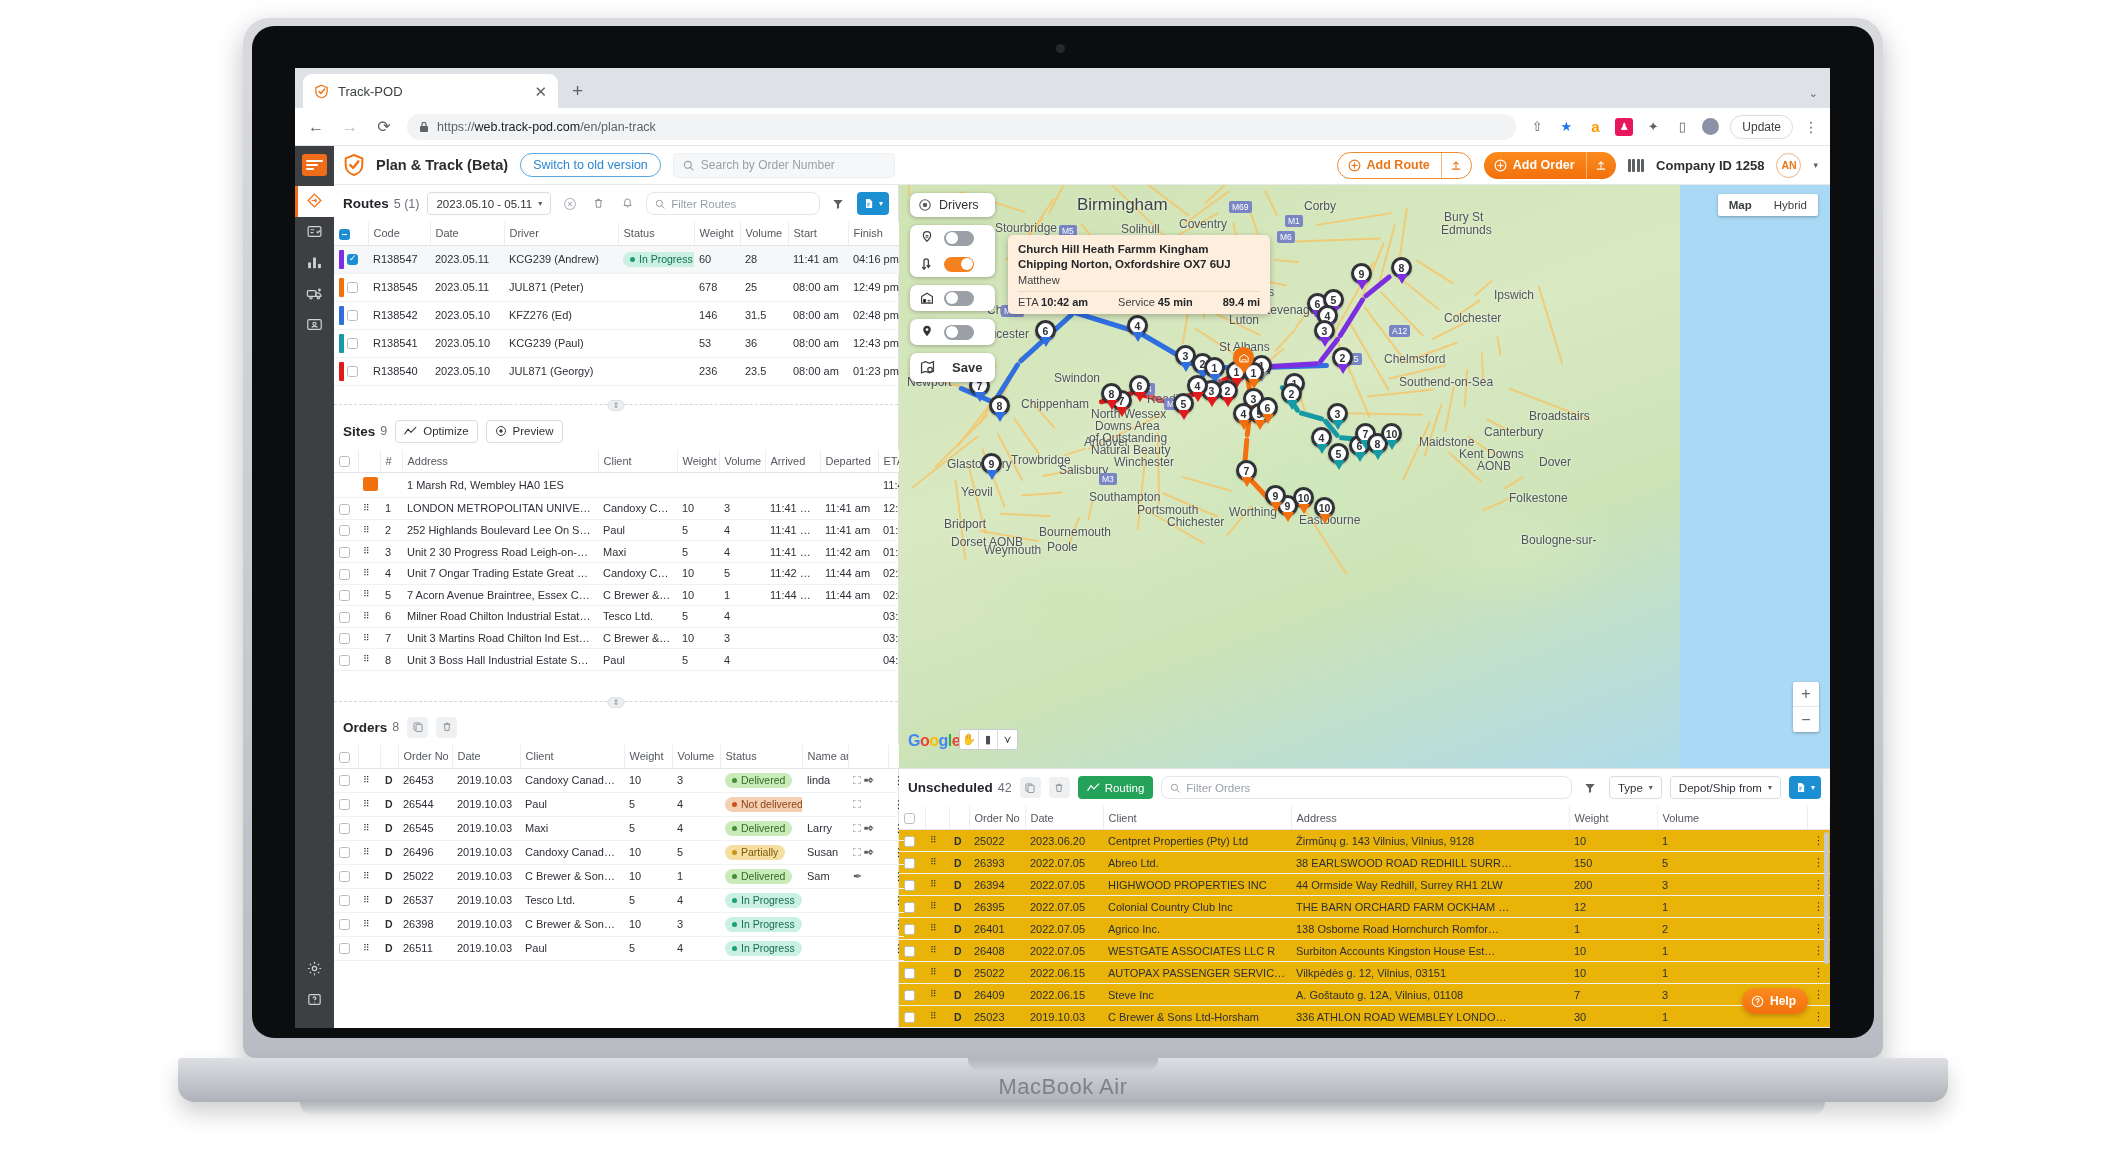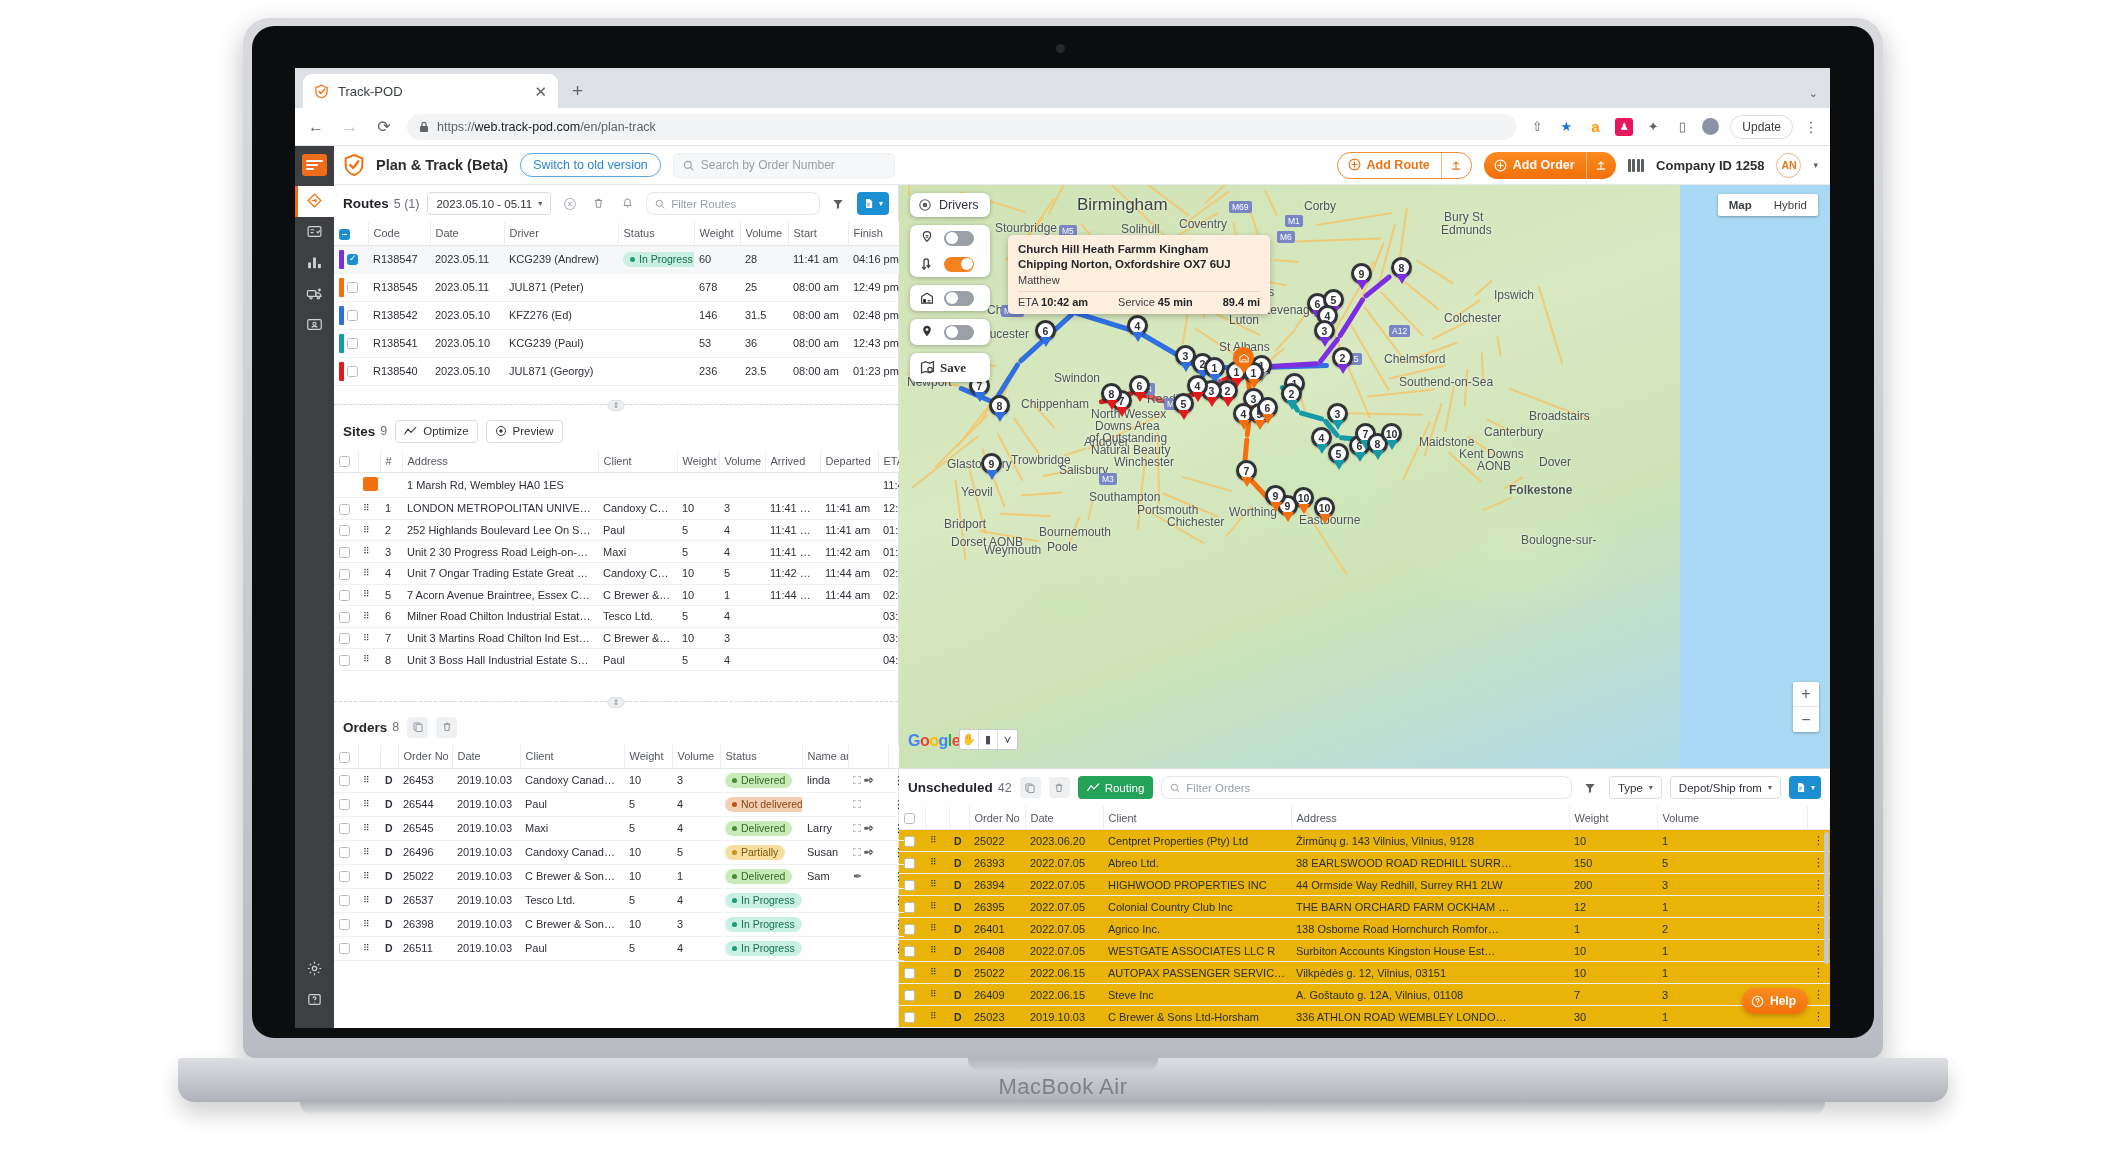--- a/index.html
+++ b/index.html
@@ -142,21 +142,21 @@
   .search-big {
     width: 222px; height: 25px; background:#f6f7f9; border:1px solid #eceef0;
     border-radius: 5px; display:flex; align-items:center; gap:7px;
     padding: 0 9px; font-size: 12px; color:#9aa0a6;
   }
   .head-spacer { flex:1; }
   .btn-split {
     display:flex; align-items:center; height: 27px; border-radius: 14px; overflow:hidden;
   }
   .btn-split.ghost { border:1.5px solid #f08a2e; }
-  .btn-split.ghost .lbl { color:#e8761a; padding: 0 11px 0 10px; display:flex; align-items:flex-start; gap:6px; font-size:12.5px; font-weight:bold; white-space:nowrap; }
+  .btn-split.ghost .lbl { color:#e8761a; padding: 0 11px 0 10px; display:flex; align-items:flex-end; gap:6px; font-size:12.5px; font-weight:bold; white-space:nowrap; }
   .btn-split.ghost .up { border-left:1.5px solid #f4b87c; color:#e8761a; width:30px; display:flex; align-items:center; justify-content:center; height:100%; }
   .btn-split.solid { background: linear-gradient(180deg,#fb8b1e,#f2700d); }
   .btn-split.solid .lbl { color:#fff; padding: 0 11px 0 10px; display:flex; align-items:center; gap:6px; font-size:12.5px; font-weight:bold; white-space:nowrap; }
   .btn-split.solid .up { border-left:1px solid rgba(255,255,255,.45); color:#fff; width:30px; display:flex; align-items:center; justify-content:center; height:100%; }
   .grid-ico { display:flex; gap:1.5px; }
   .grid-ico i { width:3px; height:13px; background:#5b5e63; display:block; border-radius:1px; }
   .company { font-size: 13px; font-weight:bold; color:#2b2d30; white-space:nowrap; }
   .avatar-circle {
     width: 25px; height:25px; border-radius:50%; border:1px solid #f0b383;
     display:flex; align-items:center; justify-content:center;
@@ -271,21 +271,21 @@
 
   
   .mov { position:absolute; z-index:5; }
   .ov-card { background:#fff; border-radius:7px; box-shadow:0 1px 4px rgba(0,0,0,.28); }
   .drivers-btn { display:flex; align-items:center; gap:7px; padding: 5px 11px 5px 8px; font-size:12.5px; color:#2f3237; }
   .ov-row { display:flex; align-items:center; gap:9px; padding: 5px 9px; }
   .toggle { width:30px; height:15px; border-radius:8px; background:#9ba0a6; position:relative; flex:none; }
   .toggle i { position:absolute; top:1.5px; left:1.5px; width:12px; height:12px; border-radius:50%; background:#fff; }
   .toggle.on { background:#f5821f; }
   .toggle.on i { left: auto; right:1.5px; }
-  .save-btn { display:flex; align-items:center; gap:4px; padding: 6px 13px 6px 9px; font-size:13px; font-weight:bold; color:#2f3237;font-family:Liberation Serif, serif; }
+  .save-btn { display:flex; align-items:center; gap:16px; padding: 6px 13px 6px 9px; font-size:13px; font-weight:bold; color:#2f3237; }
 
   .tooltip-card {
     position:absolute; background:#fdeedd; border-radius: 5px; box-shadow:0 2px 6px rgba(0,0,0,.25);
     padding: 7px 10px 6px; width: 262px; z-index:6;
   }
   .tt-title { font-size: 11.5px; font-weight:bold; color:#23262a; line-height: 1.3; }
   .tt-sub { font-size: 11px; color:#3b3e43; margin-top:2px; }
   .tt-foot { display:flex; justify-content:space-between; align-items:center; margin-top:5px; padding-top:4px; border-top:1px solid #ecd9c2; font-size:11px; color:#3b3e43; }
   .tt-foot b { color:#23262a; }
 
@@ -1170,21 +1170,21 @@
                     <div class="map-label" style="left: 248px; top: 207px;">Reading</div>
                     <div class="map-label" style="left: 288px; top: 192px;">Slough</div>
                     <div class="map-label" style="left: 630px; top: 224px;">Broadstairs</div>
                     <div class="map-label" style="left: 520px; top: 250px;">Maidstone</div>
                     <div class="map-label" style="left: 585px; top: 240px;">Canterbury</div>
                     <div class="map-label" style="left: 112px; top: 268px;">Trowbridge</div>
                     <div class="map-label" style="left: 185px; top: 250px;">Andover</div>
                     <div class="map-label" style="left: 160px; top: 278px;">Salisbury</div>
                     <div class="map-label" style="left: 215px; top: 270px;">Winchester</div>
                     <div class="map-label" style="left: 640px; top: 270px;">Dover</div>
-                    <div class="map-label" style="left: 610px; top: 298px; font-weight: bold;">Folkestone</div>
+                    <div class="map-label" style="left: 610px; top: 306px;">Folkestone</div>
                     <div class="map-label" style="left: 48px; top: 272px;">Glastonbury</div>
                     <div class="map-label" style="left: 62px; top: 300px;">Yeovil</div>
                     <div class="map-label" style="left: 190px; top: 305px;">Southampton</div>
                     <div class="map-label" style="left: 238px; top: 318px;">Portsmouth</div>
                     <div class="map-label" style="left: 268px; top: 330px;">Chichester</div>
                     <div class="map-label" style="left: 330px; top: 320px;">Worthing</div>
                     <div class="map-label" style="left: 400px; top: 328px;">Eastbourne</div>
                     <div class="map-label" style="left: 45px; top: 332px;">Bridport</div>
                     <div class="map-label" style="left: 140px; top: 340px;">Bournemouth</div>
                     <div class="map-label" style="left: 148px; top: 355px;">Poole</div>

